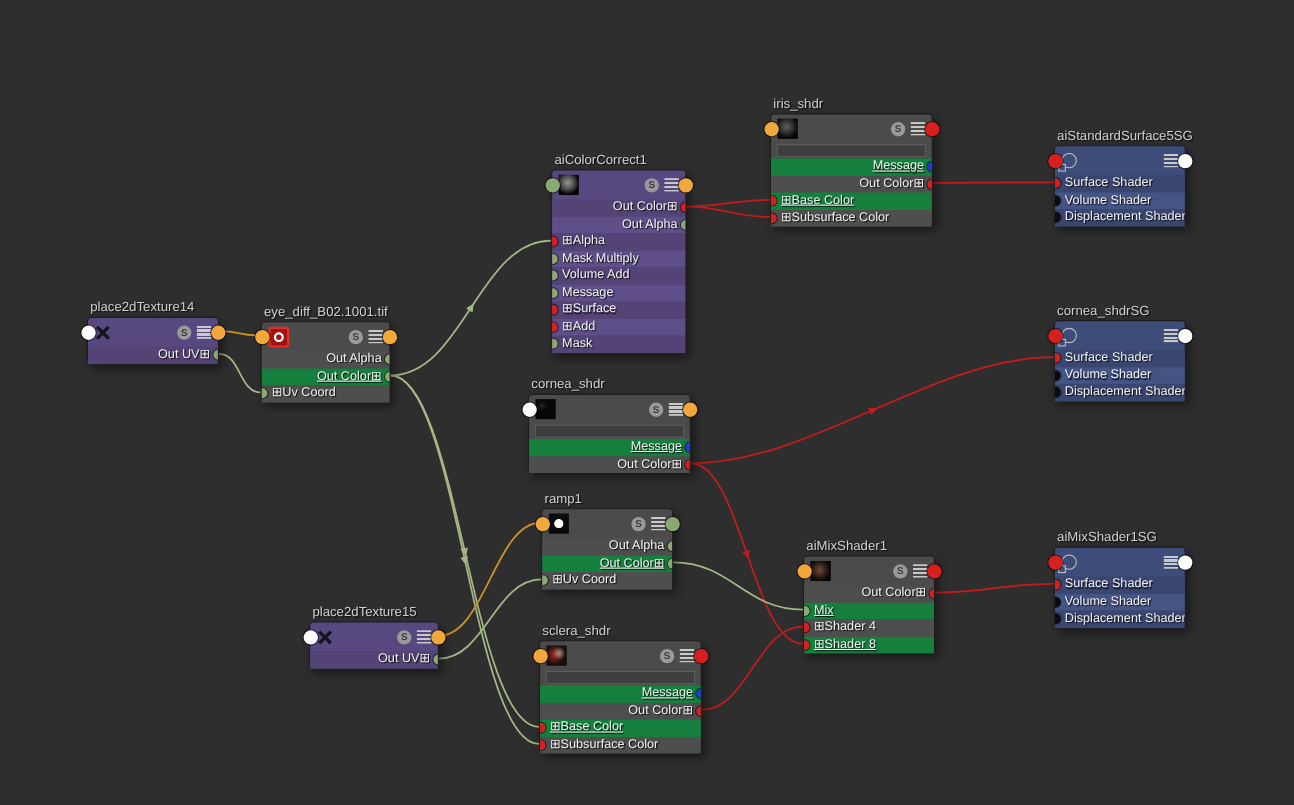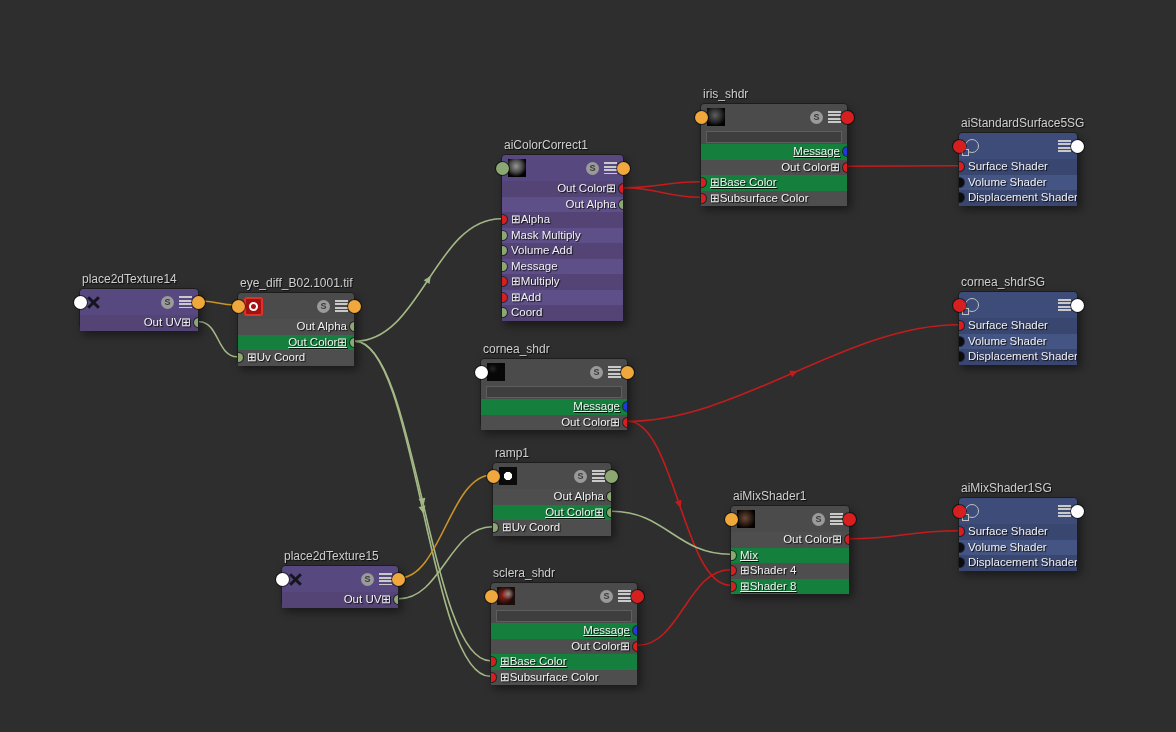--- a/index.html
+++ b/index.html
@@ -130,23 +130,23 @@
           </span>
         </div>
         <span class="header-dot port-green" style="top: 6.5px; left: -6.5px;"></span>
         <span class="header-dot port-orange" style="top: 6.5px; right: -6.5px;"></span>
         <div class="node-row row-a side-right" style="top: 26px; height: 15.5px;"><span>Out Color⊞</span><span class="port-dot port-red" style="top: 3.25px; right: -4.5px;"></span></div>
         <div class="node-row row-b side-right" style="top: 41.5px; height: 15.5px;"><span>Out Alpha</span><span class="port-dot port-green" style="top: 3.25px; right: -4.5px;"></span></div>
         <div class="node-row row-a side-left" style="top: 57px; height: 15.5px;"><span>⊞Alpha</span><span class="port-dot port-red" style="top: 3.25px; left: -4.5px;"></span></div>
         <div class="node-row row-b side-left" style="top: 72.5px; height: 15.5px;"><span>Mask Multiply</span><span class="port-dot port-green" style="top: 3.25px; left: -4.5px;"></span></div>
         <div class="node-row row-a side-left" style="top: 88px; height: 15.5px;"><span>Volume Add</span><span class="port-dot port-green" style="top: 3.25px; left: -4.5px;"></span></div>
         <div class="node-row row-b side-left" style="top: 103.5px; height: 15.5px;"><span>Message</span><span class="port-dot port-green" style="top: 3.25px; left: -4.5px;"></span></div>
-        <div class="node-row row-a side-left" style="top: 119px; height: 15.5px;"><span>⊞Multiply</span><span class="port-dot port-red" style="top: 3.25px; left: -4.5px;"></span></div>
+        <div class="node-row row-a side-left" style="top: 119px; height: 15.5px;"><span>⊞Surface</span><span class="port-dot port-red" style="top: 3.25px; left: -4.5px;"></span></div>
         <div class="node-row row-b side-left" style="top: 134.5px; height: 15.5px;"><span>⊞Add</span><span class="port-dot port-red" style="top: 3.25px; left: -4.5px;"></span></div>
-        <div class="node-row row-a side-left" style="top: 150px; height: 15.5px;"><span>Coord</span><span class="port-dot port-green" style="top: 3.25px; left: -4.5px;"></span></div>
+        <div class="node-row row-a side-left" style="top: 150px; height: 15.5px;"><span>Mask</span><span class="port-dot port-green" style="top: 3.25px; left: -4.5px;"></span></div>
       </div>
       <div class="node theme-gray" style="left: 700px; top: 103px; width: 148px; height: 102px;">
         <div class="node-title">iris_shdr</div>
         <div class="node-header">
           <span class="node-icon icon-thumb-sphere-dark thumb"></span>
           <span class="badges">
             <span class="badge-s">S</span>
             <span class="badge-menu"></span>
           </span>
         </div>

